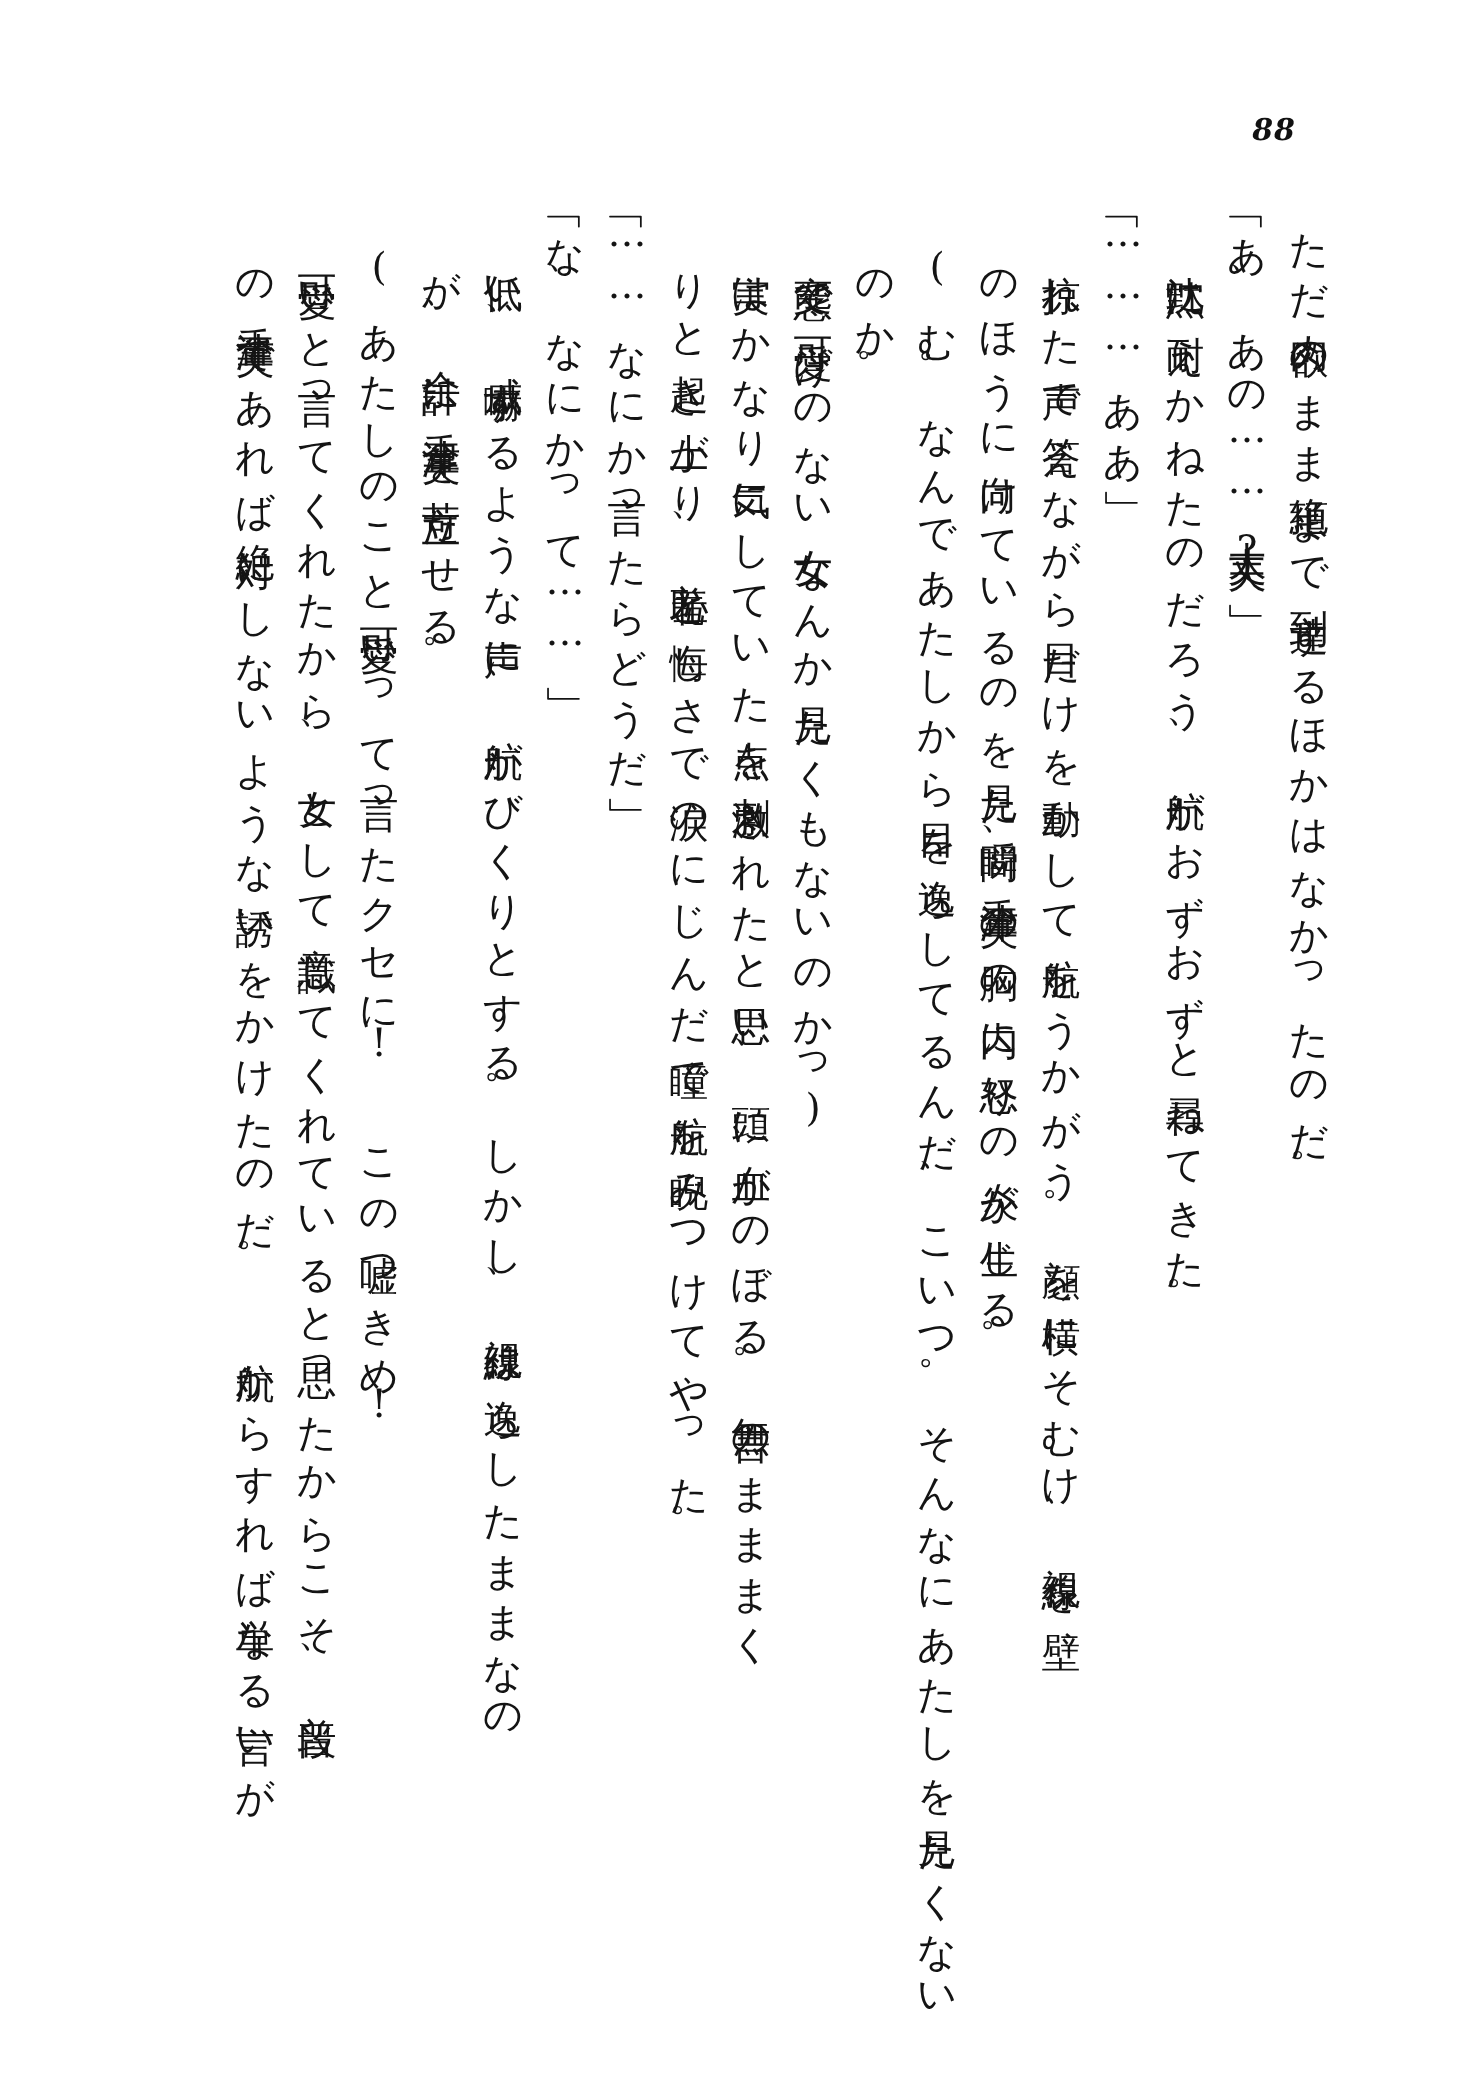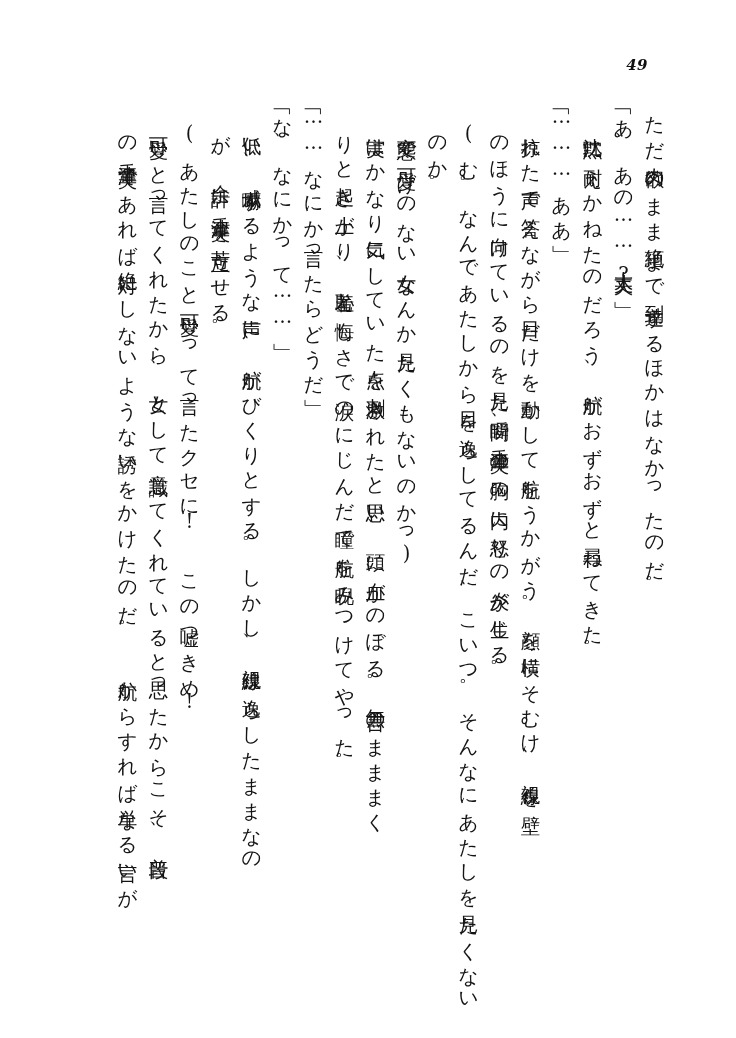--- a/index.html
+++ b/index.html
@@ -63,21 +63,21 @@
   }
   .vline.indent {
     padding-top: 22px;
   }
 </style>
 </head>
 <body>
 
 <div class="page">
 
-  <div class="page-number">49</div>
+  <div class="page-number">88</div>
 
   <div class="text-body" id="text-body">
       <div class="vline">ただ肉欲のまま絶頂まで到達するほかはなかったのだ。</div>
       <div class="vline">「あ、あの……大丈夫?」</div>
       <div class="vline indent">沈黙に耐えかねたのだろう、航がおずおずと尋ねてきた。</div>
       <div class="vline">「………ああ」</div>
       <div class="vline indent">掠れた声で答えながら目だけを動かして航をうかがう。顔を横にそむけ、視線を壁</div>
       <div class="vline indent">のほうに向けているのを見た瞬間、香津美の胸の内に怒りの炎が生じる。</div>
       <div class="vline indent">(む。なんであたしから目を逸らしてるんだ、こいつ。そんなにあたしを見たくない</div>
       <div class="vline indent">のか。</div>

